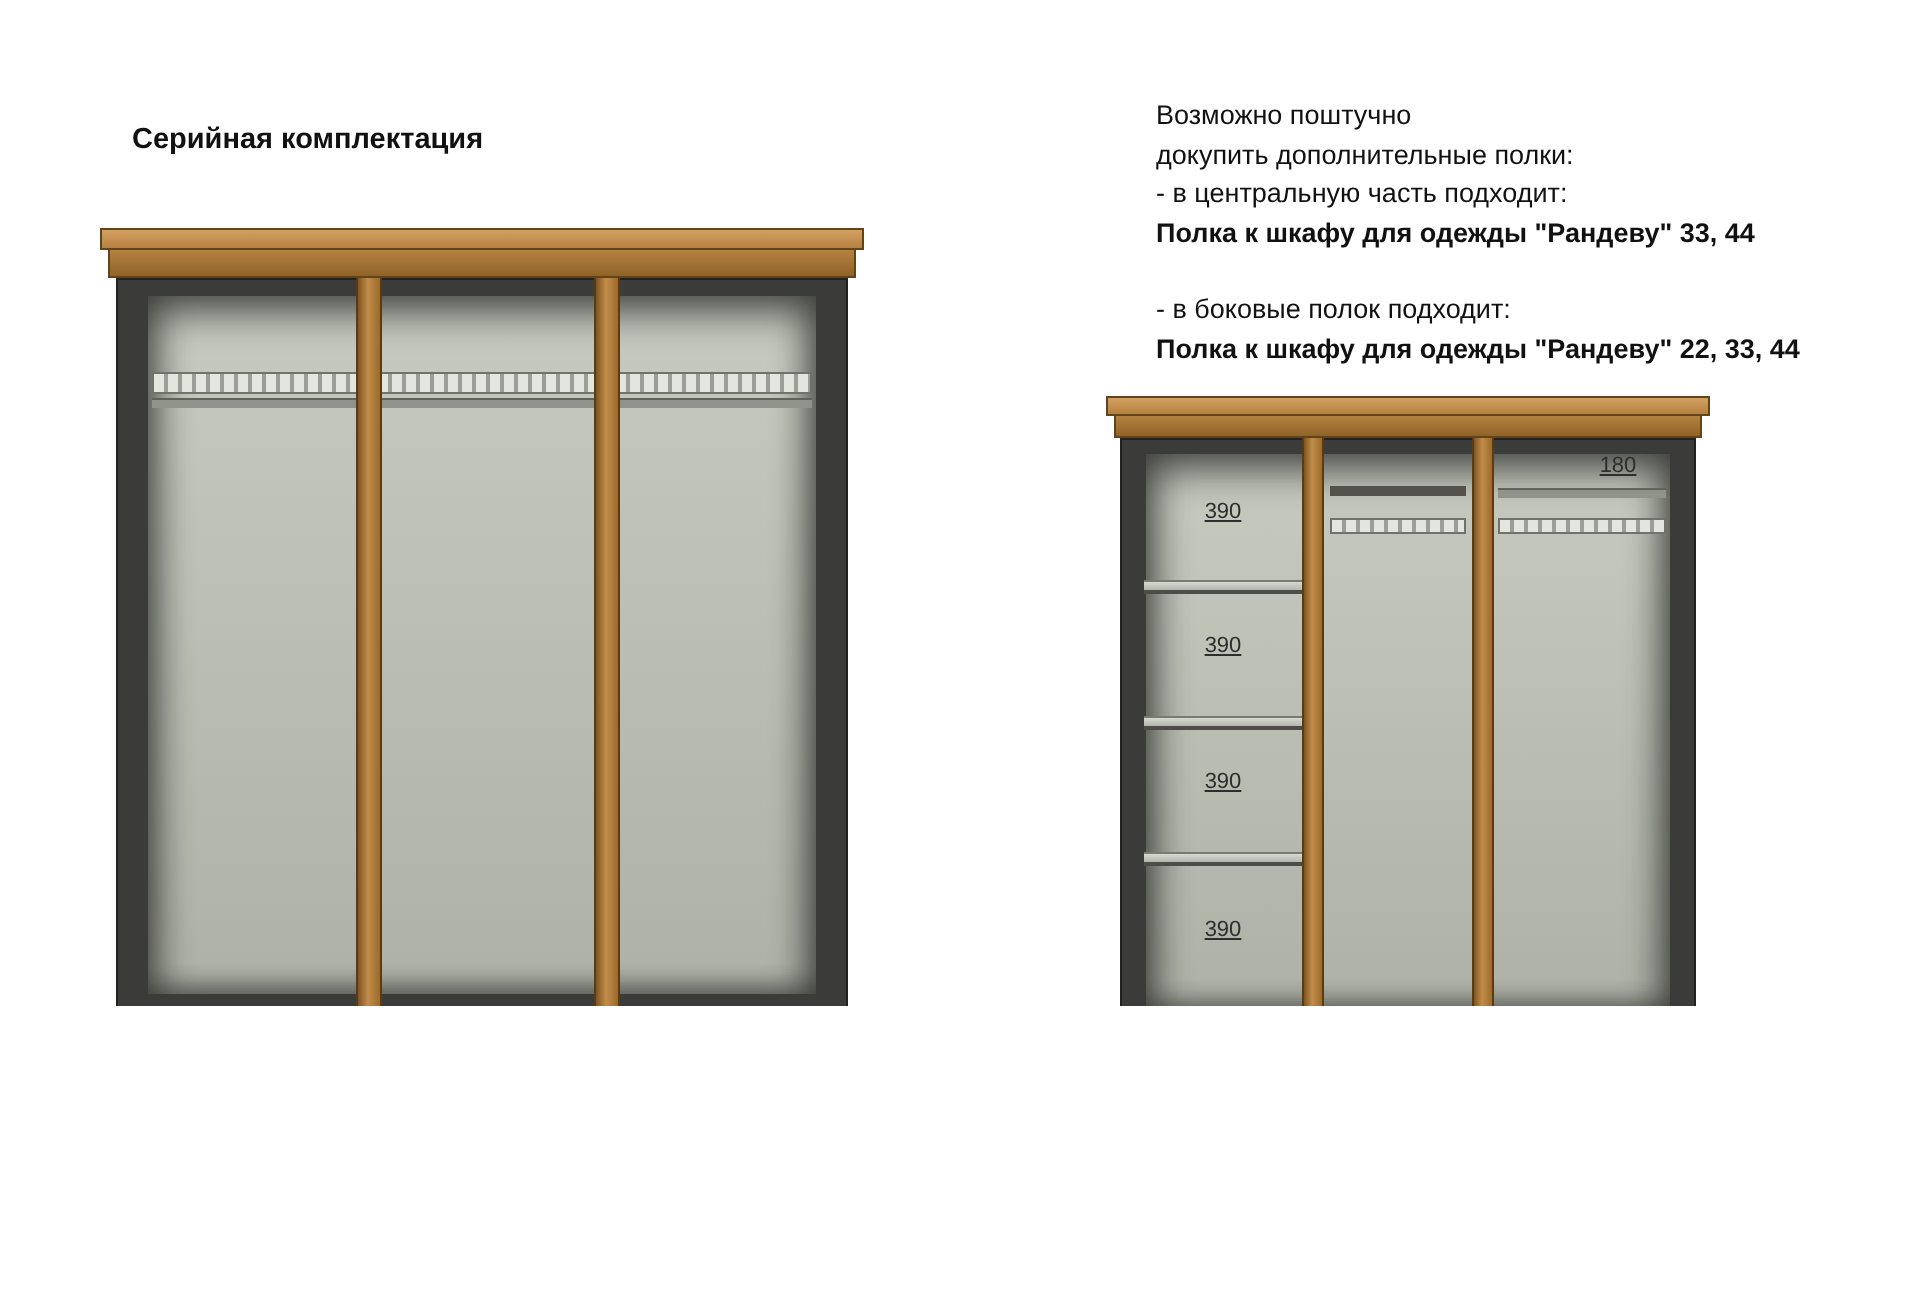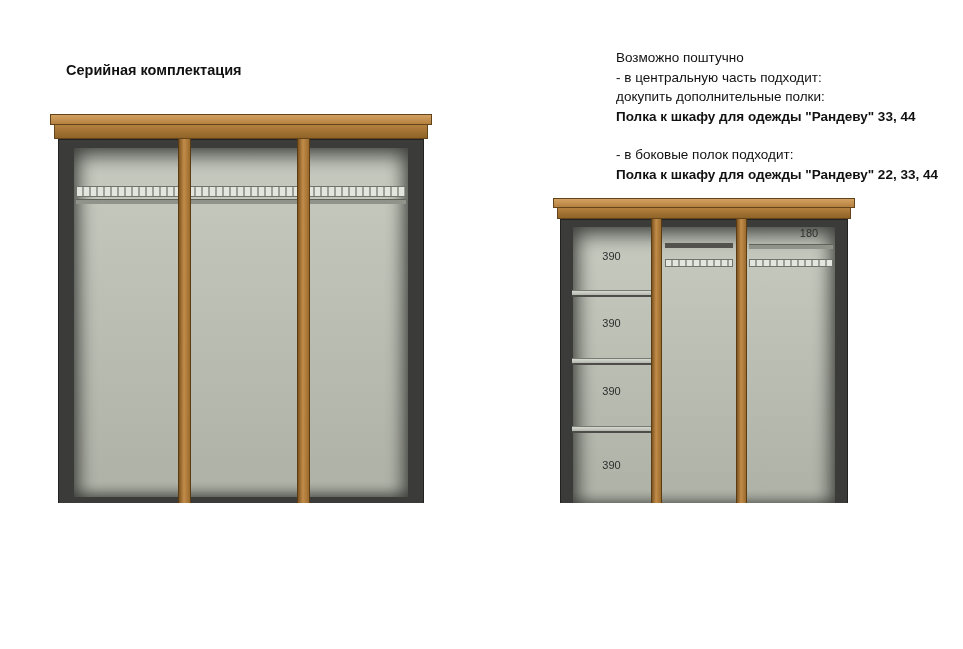--- a/index.html
+++ b/index.html
@@ -3,21 +3,21 @@
 <meta charset="utf-8">
 <style>
   html,body { margin:0; padding:0; background:#ffffff; }
   .canvas {
     position:relative; width:963px; height:503px; background:#ffffff;
     font-family:"Liberation Sans", sans-serif; color:#111; overflow:hidden;
   }
 
   
   .left-title { position:absolute; left:66px; top:60px; font-weight:bold; font-size:14.5px; line-height:20px; }
-  .right-text { position:absolute; left:578px; top:48px; font-size:13.5px; line-height:19.5px;margin-left:38px; }
+  .right-text { position:absolute; left:578px; top:48px; font-size:13.5px; line-height:19.5px; }
   .right-text .bold { font-weight:bold; }
   .spacer { height:19px; }
   .footer-caption { position:absolute; left:580px; top:592px; font-size:13px; }
   .logo { position:absolute; left:793px; top:592px; font-size:31px; font-weight:bold; color:#9a9a9a; letter-spacing:1px;margin-left:40px; }
   .logo .slash { font-weight:400; margin-right:2px; }
 
   
   .wardrobe { position:absolute; }
   .cornice-top { position:absolute; left:0; right:0; top:0; box-sizing:border-box;
     background:linear-gradient(180deg,#d3a162,#b5813f); border:1px solid #63431a; }
@@ -48,35 +48,35 @@
     background:linear-gradient(180deg,#b5813f,#7d5420); border:1px solid #5a3b12; }
   .foot { position:absolute; }
   .foot-cap { height:5px; background:#9a6b2d; border:1px solid #5a3b12; border-radius:2px; box-sizing:border-box; }
   .foot-ball { height:16px; margin-top:1px; border-radius:50% 50% 46% 46%;
     background:radial-gradient(circle at 35% 30%, #d09a54, #7d5420); }
   .foot-tip { width:9px; height:7px; margin:0 auto; border-radius:0 0 3px 3px;
     background:linear-gradient(180deg,#9a6b2d,#6b4517); }
   .foot.sm .foot-cap { height:4px; }
   .foot.sm .foot-ball { height:12px; }
   .foot.sm .foot-tip { height:6px; width:7px; }
-  .dim-label { position:absolute; font-size:11px; color:#2e2e2e; text-align:center; }
+  .dim-label { position:absolute; font-size:11px; color:#2e2e2e; text-align:center;text-decoration:underline; }
 </style>
 </head>
 <body>
 
 <div class="canvas">
 
   <div class="left-title">
     <div>Серийная комплектация</div>
   </div>
 
   <div class="right-text">
     <div>Возможно поштучно</div>
+    <div>докупить дополнительные полки:</div>
     <div>- в центральную часть подходит:</div>
-    <div>докупить дополнительные полки:</div>
     <div class="bold">Полка к шкафу для одежды "Рандеву" 33, 44</div>
     <div class="spacer"></div>
     <div>- в боковые полок подходит:</div>
     <div class="bold">Полка к шкафу для одежды "Рандеву" 22, 33, 44</div>
   </div>
 
   <div class="wardrobe" style="left:50px; top:114px; width:382px; height:478px;">
     <div class="cornice-top" style="height:11px;"></div>
     <div class="cornice-low" style="left:4px; right:4px; top:11px; height:14px;"></div>
     <div class="body" style="left:8px; top:25px; width:366px; height:365px;">

